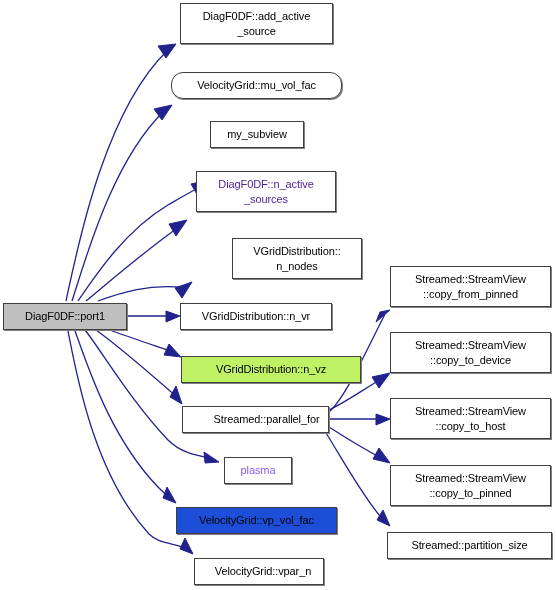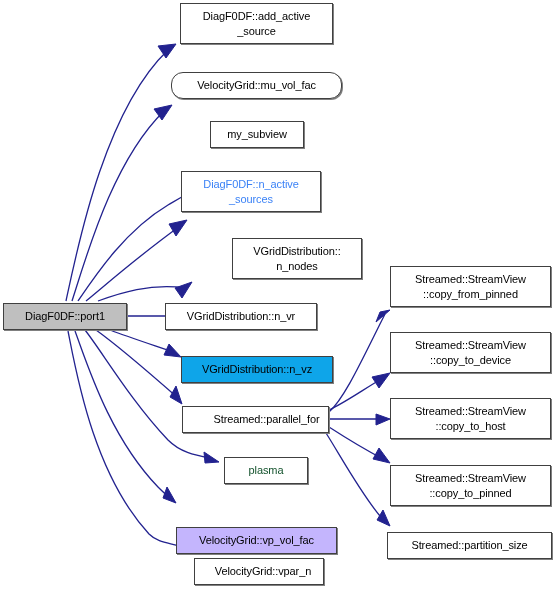--- a/index.html
+++ b/index.html
@@ -85,29 +85,29 @@
       <path d="M 326,433 C 340,455 360,492 380,516 381,518 383,520 385,522" fill="none" stroke="#22228f" stroke-width="1.3"></path>
       <polygon points="390,526 383,510 377,520" fill="#22228f" stroke="#22228f" stroke-width="1"></polygon>
     </svg>
 
   <div id="nodes-layer">
       <div class="node root" style="left: 3px; top: 303px; width: 124px; height: 27px; background: rgb(191, 191, 191); border-color: rgb(64, 64, 64); color: rgb(0, 0, 0);">DiagF0DF::port1</div>
       <div class="node" style="left: 180px; top: 3px; width: 153px; height: 41px; background: rgb(255, 255, 255); border-color: rgb(64, 64, 64); color: rgb(0, 0, 0);">DiagF0DF::add_active
 _source</div>
       <div class="node" style="left: 171px; top: 72px; width: 171px; height: 27px; background: rgb(255, 255, 255); border-color: rgb(64, 64, 64); color: rgb(0, 0, 0); border-radius: 12px;">VelocityGrid::mu_vol_fac</div>
       <div class="node" style="left: 210px; top: 121px; width: 94px; height: 27px; background: rgb(255, 255, 255); border-color: rgb(64, 64, 64); color: rgb(0, 0, 0);">my_subview</div>
-      <div class="node" style="left: 181px; top: 171px; width: 140px; height: 41px; background: rgb(255, 255, 255); border-color: rgb(64, 64, 64); color: #3b82f6;">DiagF0DF::n_active
+      <div class="node" style="left: 196px; top: 171px; width: 140px; height: 41px; background: rgb(255, 255, 255); border-color: rgb(64, 64, 64); color: #4c1d95;">DiagF0DF::n_active
 _sources</div>
       <div class="node" style="left: 192px; top: 238px; width: 130px; height: 41px; background: rgb(255, 255, 255); border-color: rgb(64, 64, 64); color: rgb(0, 0, 0); margin-left: 40px;">VGridDistribution::
 n_nodes</div>
-      <div class="node" style="left: 165px; top: 303px; width: 152px; height: 27px; background: rgb(255, 255, 255); border-color: rgb(64, 64, 64); color: rgb(0, 0, 0);">VGridDistribution::n_vr</div>
-      <div class="node" style="left: 181px; top: 356px; width: 152px; height: 27px; background: #0ea5e9; border-color: rgb(64, 64, 64); color: rgb(0, 0, 0);">VGridDistribution::n_vz</div>
+      <div class="node" style="left: 180px; top: 303px; width: 152px; height: 27px; background: rgb(255, 255, 255); border-color: rgb(64, 64, 64); color: rgb(0, 0, 0);">VGridDistribution::n_vr</div>
+      <div class="node" style="left: 181px; top: 356px; width: 180px; height: 27px; background: #bef264; border-color: rgb(64, 64, 64); color: rgb(0, 0, 0);">VGridDistribution::n_vz</div>
       <div class="node" style="left: 182px; top: 406px; width: 147px; height: 27px; background: rgb(255, 255, 255); border-color: rgb(64, 64, 64); color: rgb(0, 0, 0); padding-left: 22px;">Streamed::parallel_for</div>
-      <div class="node" style="left: 224px; top: 457px; width: 84px; height: 27px; background: rgb(255, 255, 255); border-color: rgb(64, 64, 64); color: #14532d;">plasma</div>
-      <div class="node" style="left: 176px; top: 507px; width: 161px; height: 27px; background: #c4b5fd; border-color: rgb(64, 64, 64); color: rgb(0, 0, 0); margin-top: 20px;">VelocityGrid::vp_vol_fac</div>
+      <div class="node" style="left: 224px; top: 457px; width: 68px; height: 27px; background: rgb(255, 255, 255); border-color: rgb(64, 64, 64); color: #8b5cf6;">plasma</div>
+      <div class="node" style="left: 176px; top: 507px; width: 161px; height: 27px; background: #1d4ed8; border-color: rgb(64, 64, 64); color: rgb(0, 0, 0);">VelocityGrid::vp_vol_fac</div>
       <div class="node" style="left: 194px; top: 558px; width: 130px; height: 27px; background: rgb(255, 255, 255); border-color: rgb(64, 64, 64); color: rgb(0, 0, 0); padding-left: 8px;">VelocityGrid::vpar_n</div>
       <div class="node" style="left: 390px; top: 266px; width: 161px; height: 41px; background: rgb(255, 255, 255); border-color: rgb(64, 64, 64); color: rgb(0, 0, 0);">Streamed::StreamView
 ::copy_from_pinned</div>
       <div class="node" style="left: 390px; top: 332px; width: 161px; height: 41px; background: rgb(255, 255, 255); border-color: rgb(64, 64, 64); color: rgb(0, 0, 0);">Streamed::StreamView
 ::copy_to_device</div>
       <div class="node" style="left: 390px; top: 398px; width: 161px; height: 41px; background: rgb(255, 255, 255); border-color: rgb(64, 64, 64); color: rgb(0, 0, 0);">Streamed::StreamView
 ::copy_to_host</div>
       <div class="node" style="left: 390px; top: 465px; width: 161px; height: 41px; background: rgb(255, 255, 255); border-color: rgb(64, 64, 64); color: rgb(0, 0, 0);">Streamed::StreamView
 ::copy_to_pinned</div>
       <div class="node" style="left: 387px; top: 532px; width: 165px; height: 27px; background: rgb(255, 255, 255); border-color: rgb(64, 64, 64); color: rgb(0, 0, 0);">Streamed::partition_size</div>

